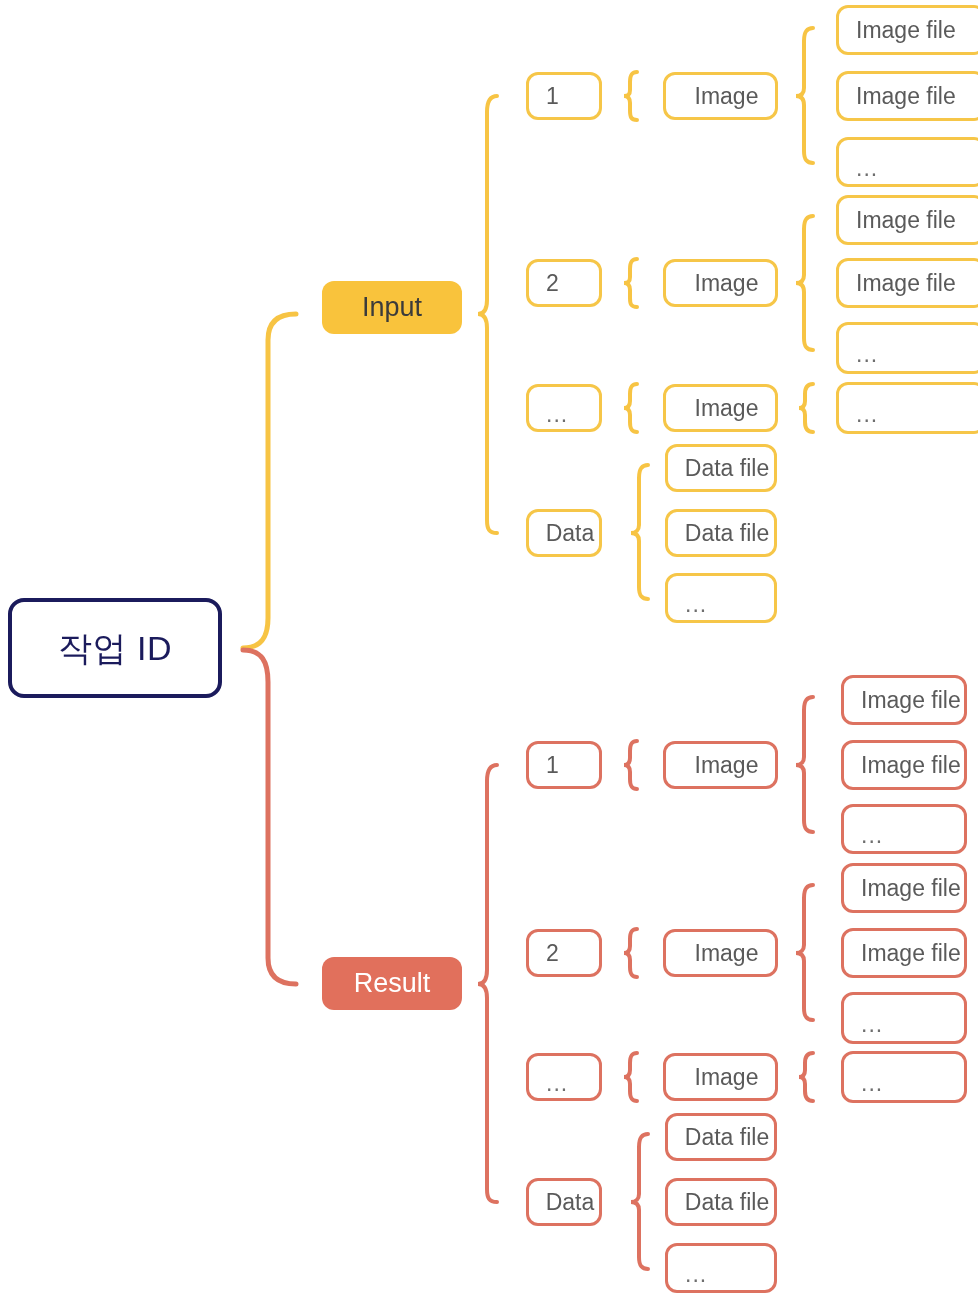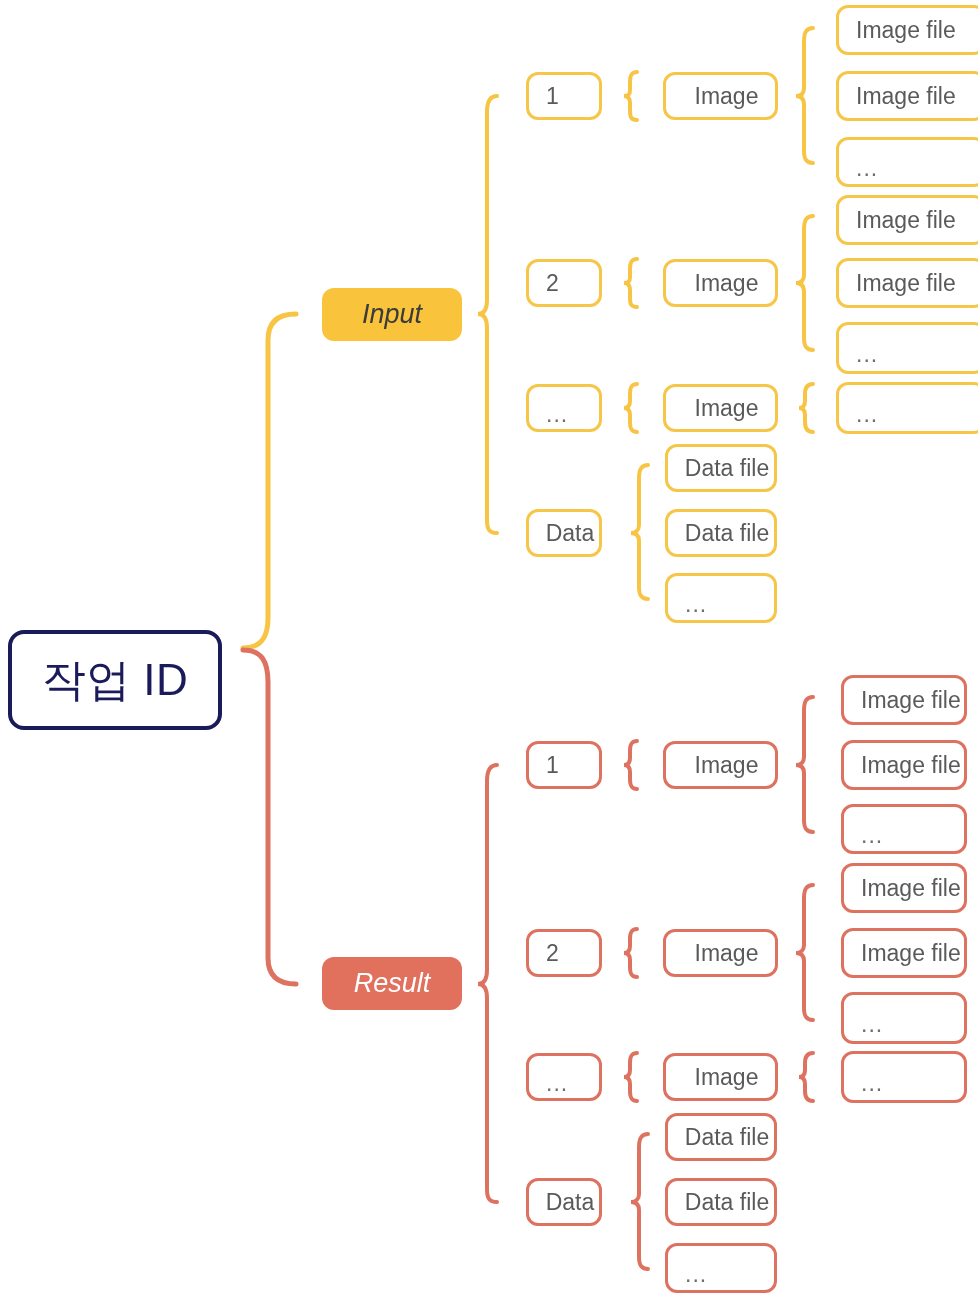--- a/index.html
+++ b/index.html
@@ -32,39 +32,37 @@
     align-items: center;
     white-space: nowrap;
     line-height: 1;
   }
   
   .node.root {
     border: 4px solid #1B1B5C;
     border-radius: 16px;
     background: #ffffff;
     color: #1B1B5C;
-    font-size: 44px;
+    font-size: 34px;
     justify-content: center;
     letter-spacing: 0.5px;
-    margin-top: 32px;
   }
   
   .node.filled {
     border-radius: 12px;
     justify-content: center;
     font-size: 27px;
   }
   .node.filled.amber {
     background: #F9C33C;
     color: #3B3B3B;
   }
   .node.filled.coral {
     background: #E1705C;
     color: #FFFFFF;
-    font-style: italic;
   }
   
   .node.outline {
     background: #ffffff;
     border-radius: 12px;
     font-size: 23px;
     color: #5A5A5A;
     padding-left: 17px;
   }
   .node.outline.centered {
@@ -131,21 +129,21 @@
       <path stroke="#DD7260" d="M813 1053 C 807 1053 805 1057 805 1063 L 805 1070 C 805 1075 803 1077 799 1077 C 803 1077 805 1079 805 1084 L 805 1091 C 805 1097 807 1101 813 1101"></path>
 
       <path stroke="#DD7260" d="M648 1134 C 641 1134 639 1139 639 1147 L 639 1194 C 639 1199 636 1202 631 1202 C 636 1202 639 1204 639 1210 L 639 1257 C 639 1265 641 1269 648 1269"></path>
     </g>
   </svg>
 
   <div class="node root" style="left:8px; top:598px; width:214px; height:100px;">
     <span>작업 ID</span>
   </div>
 
-  <div class="node filled amber" style="left:322px; top:288px; width:140px; height:53px;font-style:italic;">
+  <div class="node filled amber" style="left:322px; top:281px; width:140px; height:53px;">
     <span>Input</span>
   </div>
 
   <div class="node outline amber" style="left:526px; top:72px; width:76px; height:48px;">
     <span>1</span>
   </div>
   <div class="node outline amber centered" style="left:663px; top:72px; width:115px; height:48px;">
     <span>Image</span>
   </div>
   <div class="node outline amber" style="left:836px; top:5px; width:150px; height:50px;">

